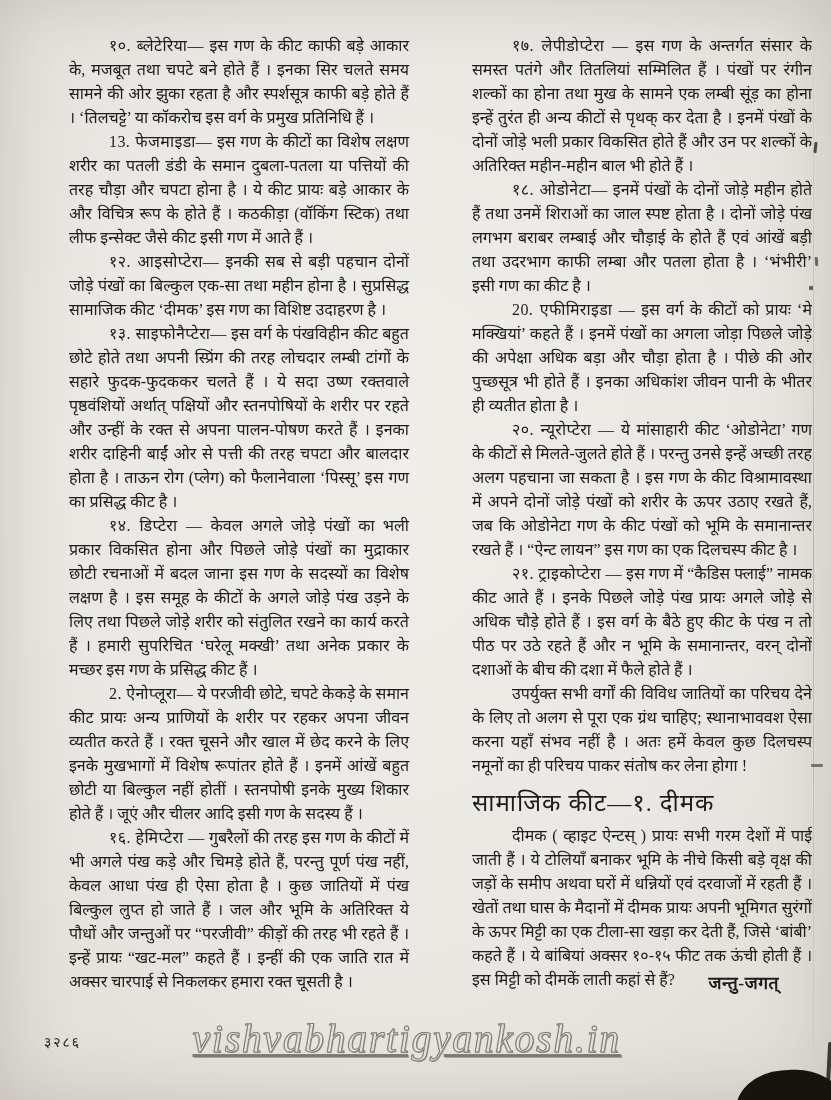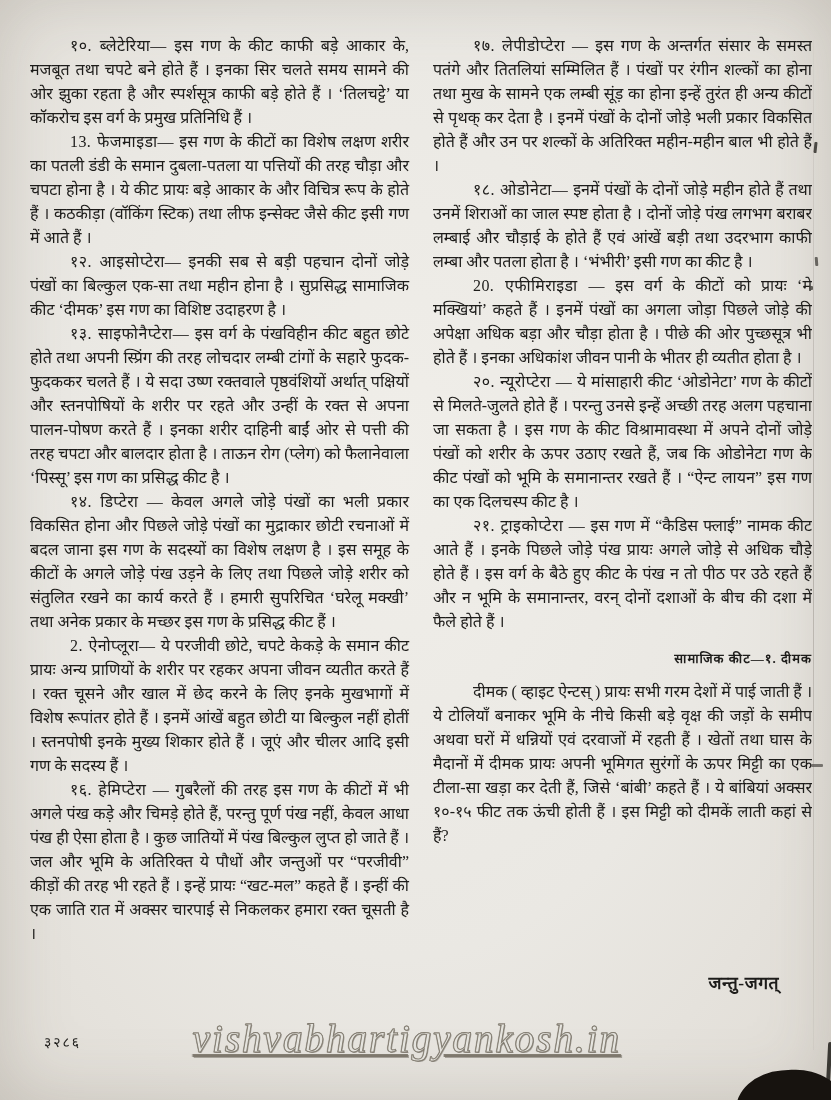--- a/index.html
+++ b/index.html
@@ -22,29 +22,30 @@
     display: flex;
     gap: 24px;
     overflow: hidden;
   }
   .col {
     flex: 1 1 0;
     min-width: 0;
     font-size: 16px;
     line-height: 24px;
     text-align: justify;
+    margin-left: 39px;
   }
   .para { margin: 0; text-indent: 40px; }
   .para .lead { letter-spacing: 0.4px; }
   .section-heading {
     margin: 13px 0 9px 0;
-    text-align: right;
+    text-align: left;
     text-indent: 0;
-    font-size: 13px;
-    font-weight: 700;
+    font-size: 24px;
+    font-weight: 400;
     letter-spacing: 1px;
   }
   
   .page-number {
     position: absolute;
     top: 1032px; left: 44px;
     font-size: 14px;
     letter-spacing: 2px;
   }
   .running-title {
@@ -113,20 +114,21 @@
       <p class="para"><span class="lead">2. ऐनोप्लूरा—</span> <span>ये परजीवी छोटे, चपटे केकड़े के समान कीट प्रायः अन्य प्राणियों के शरीर पर रहकर अपना जीवन व्यतीत करते हैं । रक्त चूसने और खाल में छेद करने के लिए इनके मुखभागों में विशेष रूपांतर होते हैं । इनमें आंखें बहुत छोटी या बिल्कुल नहीं होतीं । स्तनपोषी इनके मुख्य शिकार होते हैं । जूएं और चीलर आदि इसी गण के सदस्य हैं ।</span></p>
       <p class="para"><span class="lead">१६. हेमिप्टेरा —</span> <span>गुबरैलों की तरह इस गण के कीटों में भी अगले पंख कड़े और चिमड़े होते हैं, परन्तु पूर्ण पंख नहीं, केवल आधा पंख ही ऐसा होता है । कुछ जातियों में पंख बिल्कुल लुप्त हो जाते हैं । जल और भूमि के अतिरिक्त ये पौधों और जन्तुओं पर “परजीवी” कीड़ों की तरह भी रहते हैं । इन्हें प्रायः “खट-मल” कहते हैं । इन्हीं की एक जाति रात में अक्सर चारपाई से निकलकर हमारा रक्त चूसती है ।</span></p>
     </div>
 
     <div class="col">
       <p class="para"><span class="lead">१७. लेपीडोप्टेरा —</span> <span>इस गण के अन्तर्गत संसार के समस्त पतंगे और तितलियां सम्मिलित हैं । पंखों पर रंगीन शल्कों का होना तथा मुख के सामने एक लम्बी सूंड़ का होना इन्हें तुरंत ही अन्य कीटों से पृथक् कर देता है । इनमें पंखों के दोनों जोड़े भली प्रकार विकसित होते हैं और उन पर शल्कों के अतिरिक्त महीन-महीन बाल भी होते हैं ।</span></p>
       <p class="para"><span class="lead">१८. ओडोनेटा—</span> <span>इनमें पंखों के दोनों जोड़े महीन होते हैं तथा उनमें शिराओं का जाल स्पष्ट होता है । दोनों जोड़े पंख लगभग बराबर लम्बाई और चौड़ाई के होते हैं एवं आंखें बड़ी तथा उदरभाग काफी लम्बा और पतला होता है । ‘भंभीरी’ इसी गण का कीट है ।</span></p>
       <p class="para"><span class="lead">20. एफीमिराइडा —</span> <span>इस वर्ग के कीटों को प्रायः ‘मे मक्खियां’ कहते हैं । इनमें पंखों का अगला जोड़ा पिछले जोड़े की अपेक्षा अधिक बड़ा और चौड़ा होता है । पीछे की ओर पुच्छसूत्र भी होते हैं । इनका अधिकांश जीवन पानी के भीतर ही व्यतीत होता है ।</span></p>
       <p class="para"><span class="lead">२०. न्यूरोप्टेरा —</span> <span>ये मांसाहारी कीट ‘ओडोनेटा’ गण के कीटों से मिलते-जुलते होते हैं । परन्तु उनसे इन्हें अच्छी तरह अलग पहचाना जा सकता है । इस गण के कीट विश्रामावस्था में अपने दोनों जोड़े पंखों को शरीर के ऊपर उठाए रखते हैं, जब कि ओडोनेटा गण के कीट पंखों को भूमि के समानान्तर रखते हैं । “ऐन्ट लायन” इस गण का एक दिलचस्प कीट है ।</span></p>
       <p class="para"><span class="lead">२१. ट्राइकोप्टेरा —</span> <span>इस गण में “कैडिस फ्लाई” नामक कीट आते हैं । इनके पिछले जोड़े पंख प्रायः अगले जोड़े से अधिक चौड़े होते हैं । इस वर्ग के बैठे हुए कीट के पंख न तो पीठ पर उठे रहते हैं और न भूमि के समानान्तर, वरन् दोनों दशाओं के बीच की दशा में फैले होते हैं ।</span></p>
+      <p class="para">उपर्युक्त सभी वर्गों की विविध जातियों का परिचय देने के लिए तो अलग से पूरा एक ग्रंथ चाहिए; स्थानाभाववश ऐसा करना यहाँ संभव नहीं है । अतः हमें केवल कुछ दिलचस्प नमूनों का ही परिचय पाकर संतोष कर लेना होगा !</p>
       <p class="section-heading">सामाजिक कीट—१. दीमक</p>
       <p class="para">दीमक ( व्हाइट ऐन्टस् ) प्रायः सभी गरम देशों में पाई जाती हैं । ये टोलियाँ बनाकर भूमि के नीचे किसी बड़े वृक्ष की जड़ों के समीप अथवा घरों में धन्नियों एवं दरवाजों में रहती हैं । खेतों तथा घास के मैदानों में दीमक प्रायः अपनी भूमिगत सुरंगों के ऊपर मिट्टी का एक टीला-सा खड़ा कर देती हैं, जिसे ‘बांबी’ कहते हैं । ये बांबियां अक्सर १०-१५ फीट तक ऊंची होती हैं । इस मिट्टी को दीमकें लाती कहां से हैं?</p>
     </div>
 
   </div>
 
   <div class="page-number">३२८६</div>
   <div class="watermark">vishvabhartigyankosh.in</div>
   <div class="running-title">जन्तु-जगत्</div>
 

